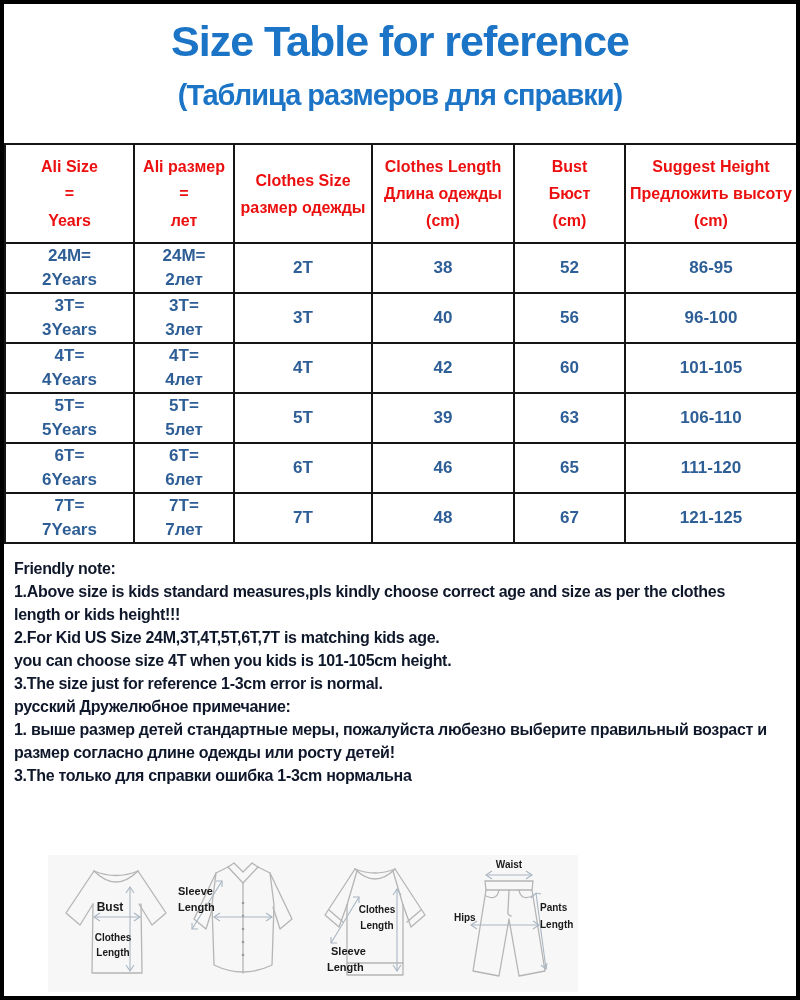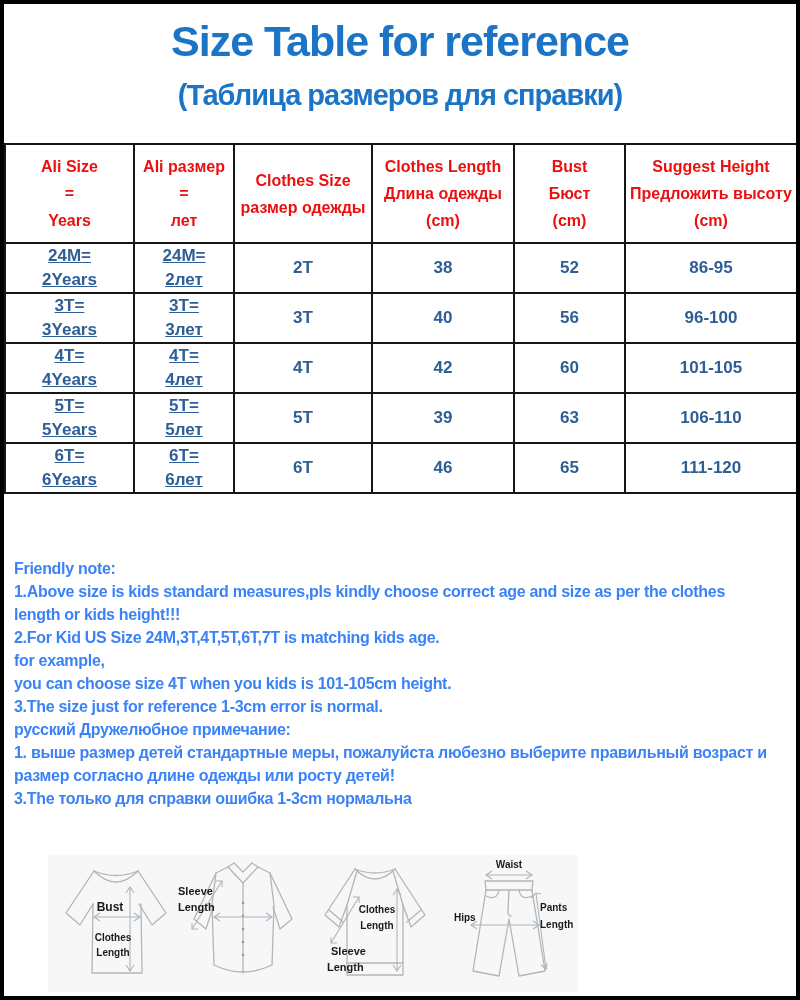--- a/index.html
+++ b/index.html
@@ -16,23 +16,23 @@
   
   table.size-table{
     position:absolute;left:0;top:139px;width:792px;border-collapse:collapse;table-layout:fixed;
   }
   .size-table th,.size-table td{border:2px solid #151515;text-align:center;vertical-align:middle;padding:0;}
   .size-table thead tr{height:99px;}
   .size-table tbody tr{height:48px;}
   .size-table th{color:#ec0f0f;font-size:16px;font-weight:bold;}
   .size-table th span{display:block;line-height:27px;}
   .size-table td{color:#2e5e96;font-size:17px;font-weight:bold;}
-  .size-table td span.l{display:block;line-height:24px;text-decoration:underline;}
+  .size-table td span.l{display:block;line-height:24px;}
   
-  .notes{position:absolute;left:10px;top:553px;width:780px;color:#3b82f6;font-weight:bold;
+  .notes{position:absolute;left:10px;top:553px;width:780px;color:#0f172a;font-weight:bold;
          font-size:16px;letter-spacing:-0.3px;line-height:23px;white-space:nowrap;}
   
   .sketch-panel{position:absolute;left:44px;top:851px;width:530px;height:137px;background:#f7f7f7;}
   .sketch-panel svg{position:absolute;top:4px;}
   .garment{stroke:#b5b5b5;stroke-width:1.3;fill:none;stroke-linejoin:round;stroke-linecap:round;}
   .arrow{stroke:#a9b6c2;stroke-width:1.1;fill:none;}
   .lbl{fill:#1a1a1a;font-family:"Liberation Sans",sans-serif;font-size:10px;font-weight:bold;}
   .lbl-big{font-size:12px;}
   .lbl-mid{font-size:11px;}
 </style>
@@ -152,29 +152,42 @@
           </td>
         <td>
             <span class="l">6T=</span>
             <span class="l">6лет</span>
           </td>
         <td><span>6T</span></td>
         <td><span>46</span></td>
         <td><span>65</span></td>
         <td><span>111-120</span></td>
       </tr>
+      <tr>
+        <td>
+            <span class="l">7T=</span>
+            <span class="l">7Years</span>
+          </td>
+        <td>
+            <span class="l">7T=</span>
+            <span class="l">7лет</span>
+          </td>
+        <td><span>7T</span></td>
+        <td><span>48</span></td>
+        <td><span>67</span></td>
+        <td><span>121-125</span></td>
+      </tr>
     </tbody>
   </table>
 
   <div class="notes">
     <div>Friendly note:</div>
     <div>1.Above size is kids standard measures,pls kindly choose correct age and size as per the clothes</div>
     <div>length or kids height!!!</div>
     <div>2.For Kid US Size 24M,3T,4T,5T,6T,7T is matching kids age.</div>
-    <div>for example,</div>
     <div>you can choose size 4T when you kids is 101-105cm height.</div>
     <div>3.The size just for reference 1-3cm error is normal.</div>
     <div>русский Дружелюбное примечание:</div>
     <div>1. выше размер детей стандартные меры, пожалуйста любезно выберите правильный возраст и</div>
     <div>размер согласно длине одежды или росту детей!</div>
     <div>3.The только для справки ошибка 1-3cm нормальна</div>
   </div>
 
   <div class="sketch-panel">
 

